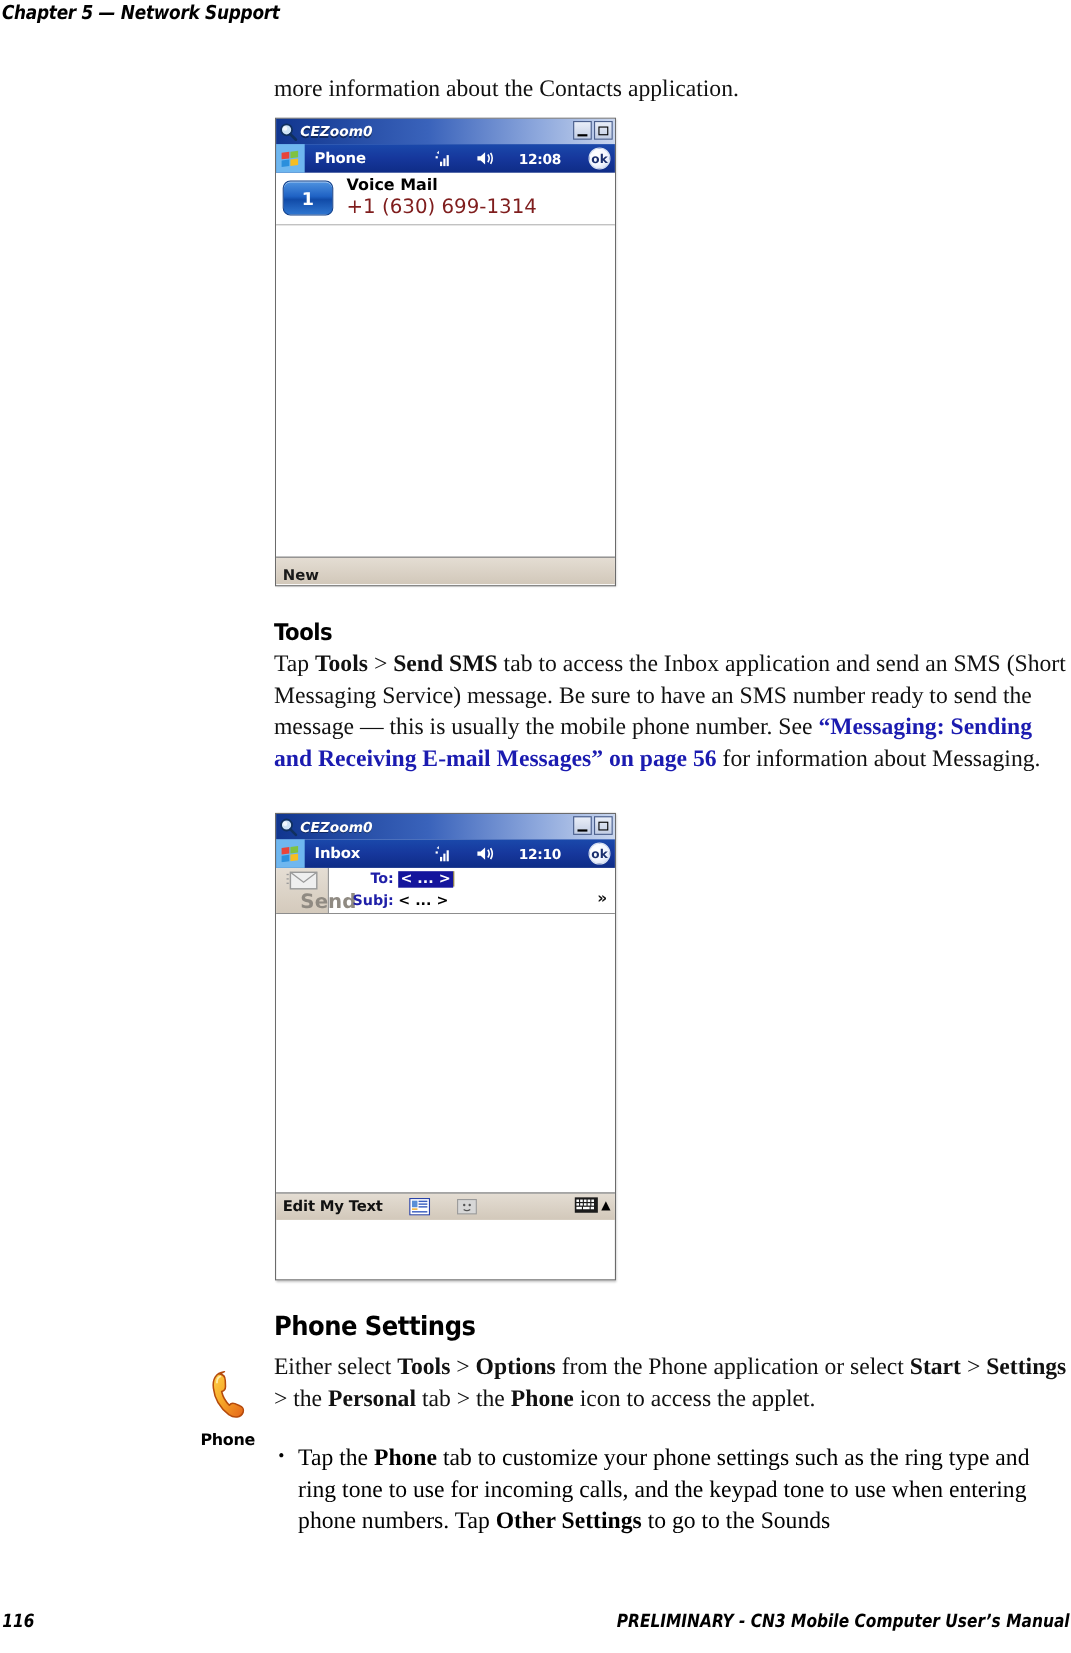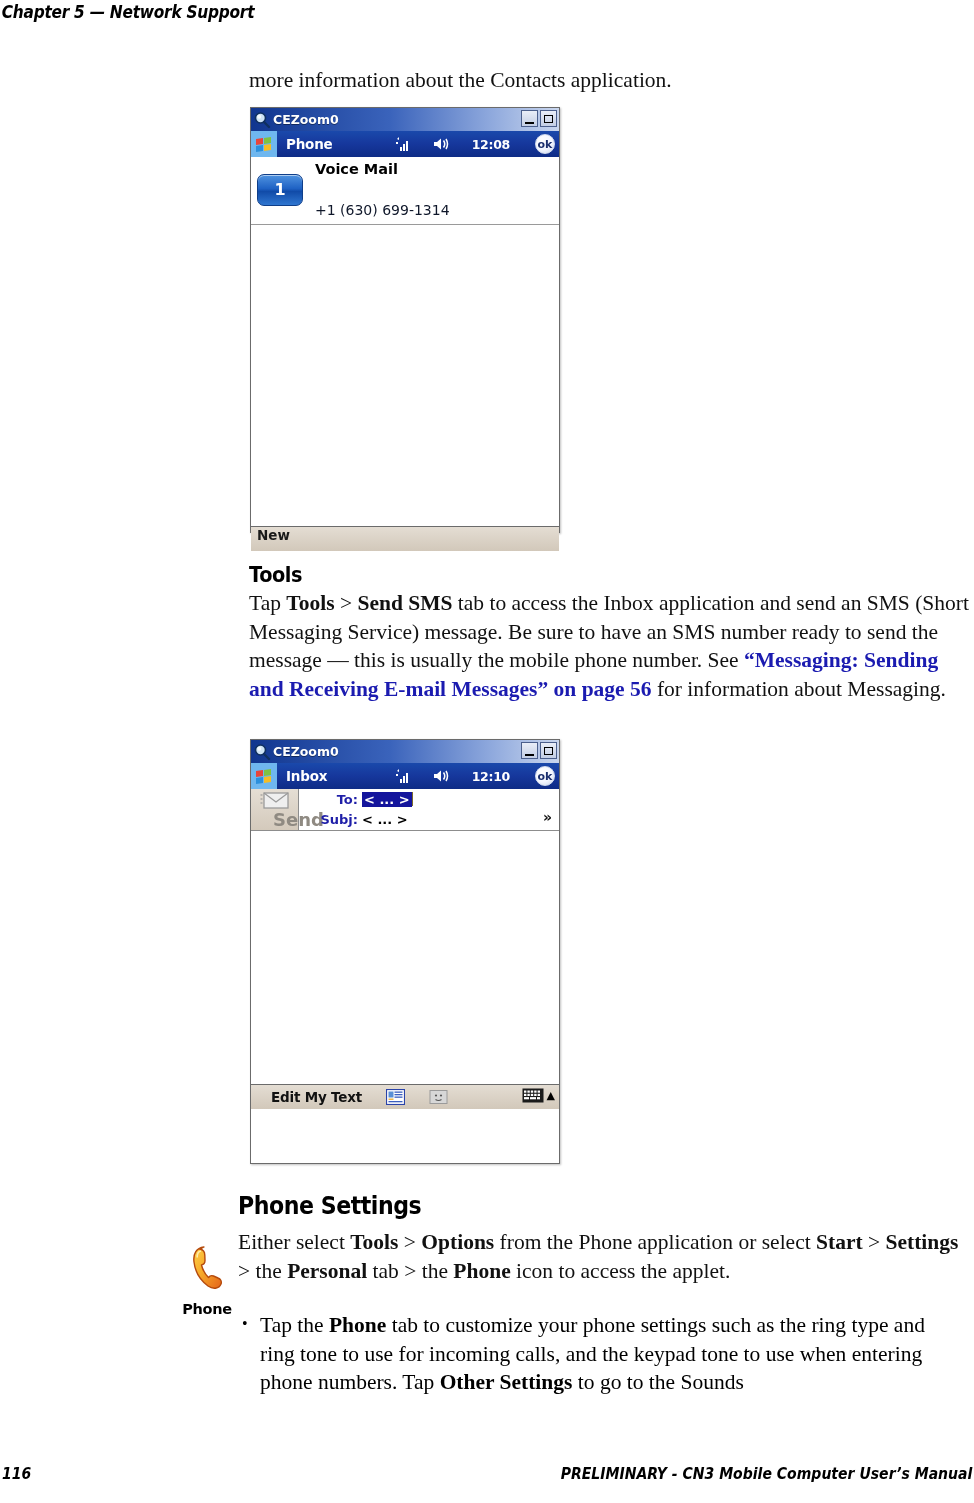--- a/index.html
+++ b/index.html
@@ -68,20 +68,21 @@
   }
 
   
   .cap-bar {
     height: 23px;
     background: linear-gradient(to right, #11368f 0%, #3a63bb 45%, #8fa9dd 78%, #c9d6ee 100%);
     display: flex;
     align-items: center;
     padding: 0 2px;
     position: relative;
+    font-style: italic;
   }
   .cap-title {
     color: #ffffff;
     font-size: 12.5px;
     font-weight: bold;
     margin-left: 2px;
     text-shadow: 0 1px 0 rgba(0,0,0,0.4);
     white-space: nowrap;
   }
   .cap-buttons { position: absolute; right: 2px; top: 2px; display: flex; gap: 2px; }
@@ -143,29 +144,29 @@
     width: 46px; height: 32px; border-radius: 7px;
     background: linear-gradient(to bottom, #4f93e0 0%, #1f62c4 45%, #114ba8 55%, #2f76d0 100%);
     border: 1px solid #0f3e89;
     color: #ffffff; font-size: 16px; font-weight: bold;
     display: flex; align-items: center; justify-content: center;
     flex: 0 0 46px;
     box-shadow: inset 0 1px 0 rgba(255,255,255,0.55);
   }
   .sd-text { margin-left: 12px; line-height: 1.18; }
   .sd-name { font-size: 14.5px; font-weight: bold; color: #000; }
-  .sd-num { font-size: 14px; color: #0f172a; margin-top: 24px; }
+  .sd-num { font-size: 18px; color: #7f1d1d; }
 
   .panel-blank { background: #ffffff; }
 
   .soft-bar {
     height: 25px;
     background: linear-gradient(to bottom,#e4ddd3,#d2c8ba);
     border-top: 1px solid #6b6b6b;
-    display: flex; align-items: flex-start;
+    display: flex; align-items: flex-end;
     padding-left: 6px;
     position: relative;
   }
   .soft-label { font-size: 13.5px; font-weight: bold; color: #1a1a1a; }
 
   
   .compose-head {
     display: flex;
     border-bottom: 1px solid #8d8d8d;
     background: #ffffff;
@@ -186,21 +187,21 @@
   .caret { display:inline-block; width:1.5px; height:14px; background:#7a6a2a; vertical-align:middle; }
   .chev-expand {
     position: absolute; right: 7px; top: 21px;
     font-size: 14px; font-weight: bold; color: #111; line-height: 1;
   }
   .charcount {
     height: 26px; border-top: 1px solid #8d8d8d;
     display: flex; align-items: center; padding-left: 4px;
     font-size: 13.5px; color: #000; background: #ffffff;
   }
-  .inbox-soft { display:flex; align-items:center; gap:24px; padding-left:20px; }
+  .inbox-soft { display:flex; align-items:center; gap:24px; padding-left:6px; }
   .mytext-label { font-size: 13.5px; font-weight: bold; color:#111; letter-spacing:-0.2px; }
   .mini-icon { width:19px; height:16px; display:block; }
   .sip-group { position:absolute; right:4px; top:3px; display:flex; align-items:center; gap:3px; }
   .sip-up { font-size: 11px; color:#000; line-height:1; }
 
   
   .margin-icon {
     position: absolute;
     left: 170px; top: 1243px;
     width: 74px; text-align: center;
@@ -442,21 +443,21 @@
         <stop offset="45%" stop-color="#f7a928"></stop>
         <stop offset="100%" stop-color="#e4641a"></stop>
       </linearGradient>
     </defs>
     <path d="M22 4 C14 5 11 11 12 19 C13 28 18 37 26 43 C31 46.5 37 46 39 41 C40 38.5 38.5 36 36 35 L31.5 33 C29.5 32.2 27.5 33 26.5 34.5 C23 31 20.5 26.5 19.5 22 C21.5 21.5 23 19.8 23 17.5 L22.8 12 C22.7 9 21 6.5 18 6.2 Z" fill="url(#hsg)" stroke="#b54a0c" stroke-width="1.4" stroke-linejoin="round"></path>
     <path d="M19 8 C16.5 8.5 15 11 15.2 14.5" stroke="#fff3c0" stroke-width="1.6" fill="none" opacity="0.85"></path>
   </svg>
   <div class="mi-label">Phone</div>
 </div>
 
-<div style="position:absolute; left:238px; top:1192px; width:726px;">
+<div style="position:absolute; left:249px; top:1192px; width:726px;">
   <h2 class="section big">Phone Settings</h2>
   <p class="body-text" style="margin-top:8px;"><span>Either select </span><b>Tools</b><span> &gt; </span><b>Options</b><span> from the Phone application or select </span><b>Start</b><span> &gt; </span><b>Settings</b><span> &gt; the </span><b>Personal</b><span> tab &gt; the </span><b>Phone</b><span> icon to access the applet.</span></p>
   <ul class="bullets" style="margin-top:26px;">
     <li><span>Tap the </span><b>Phone</b><span> tab to customize your phone settings such as the ring type and ring tone to use for incoming calls, and the keypad tone to use when entering phone numbers. Tap </span><b>Other Settings</b><span> to go to the Sounds</span></li>
   </ul>
 </div>
 
 <div class="page-footer">
   <span class="pf-num">116</span>
   <span class="pf-title">PRELIMINARY - CN3 Mobile Computer User’s Manual</span>

